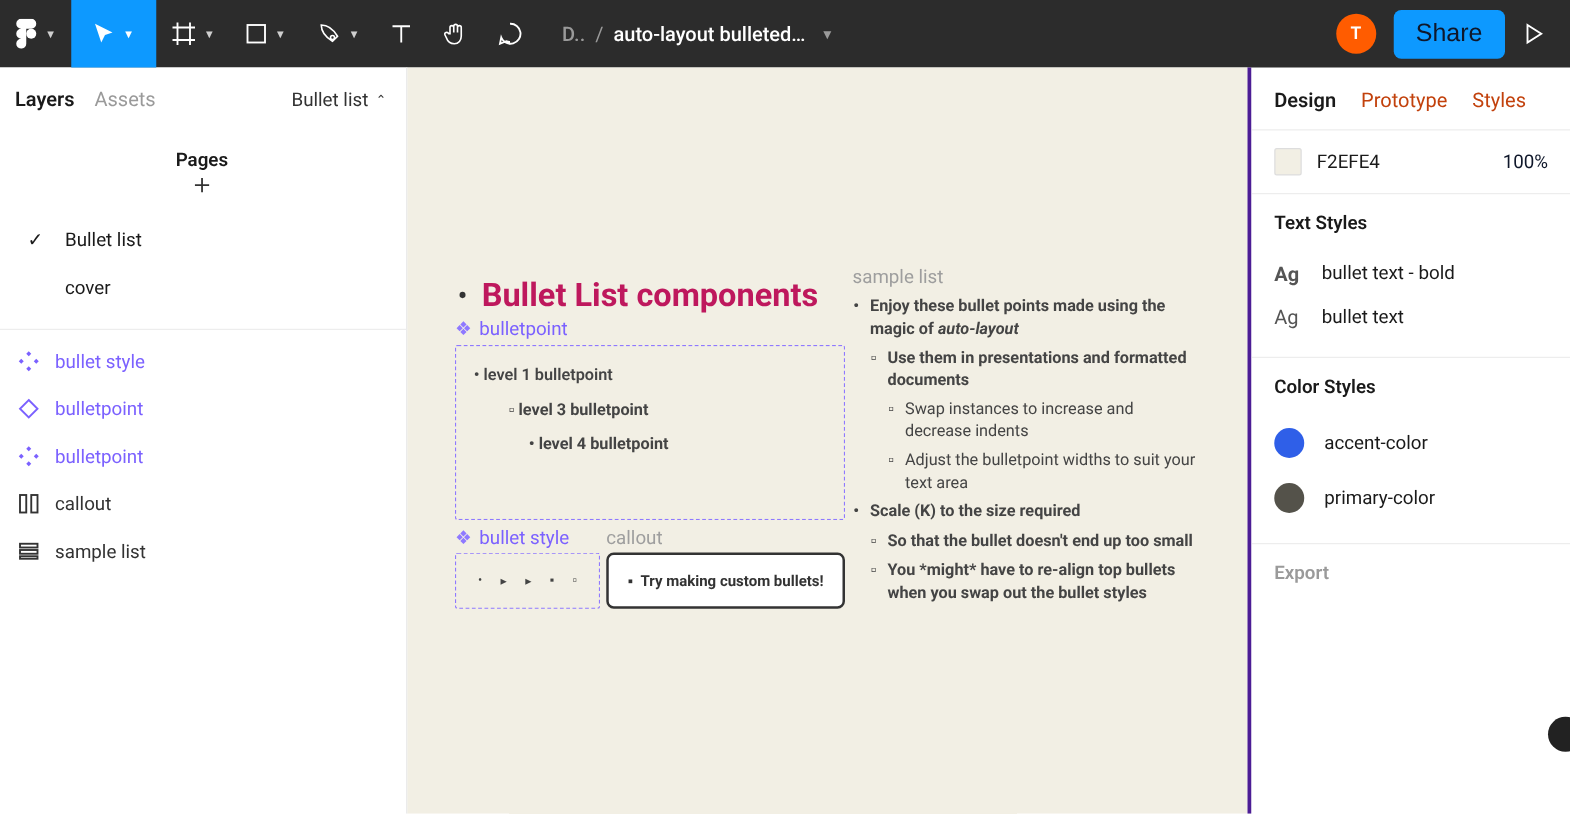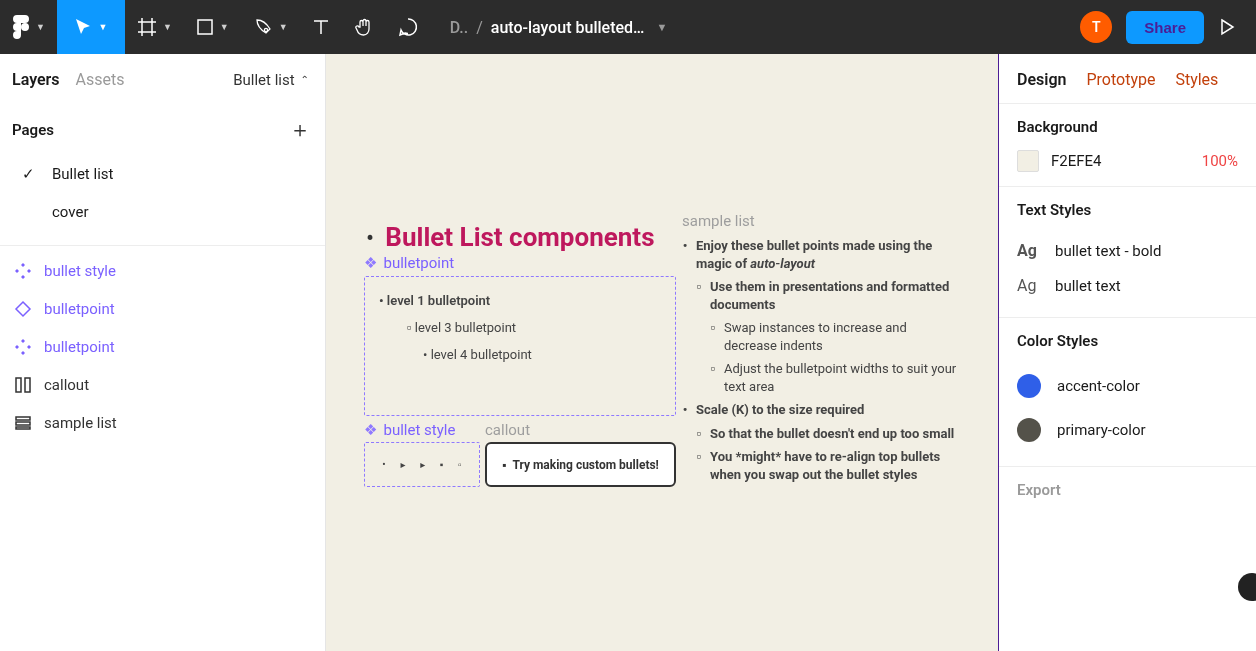--- a/index.html
+++ b/index.html
@@ -42,48 +42,48 @@
   .doc-title .bc2 { color: #9a9a9a; }
   .doc-title .fname { color: #fff; font-weight: 500; }
   .doc-title .drop { font-size: 11px; color: #9a9a9a; margin-left: 4px;}
   .tb-right { display: flex; align-items: center; gap: 14px; padding: 0 20px 0 10px; }
   .avatar {
     width: 32px; height: 32px; border-radius: 50%;
     background: #ff5c00; display:flex; align-items:center; justify-content:center;
     color:#fff; font-weight:600; font-size:14px;
   }
   .share-btn {
-    background:#0d99ff; color:#4c1d95; border:none; border-radius:6px;
-    padding: 8px 18px; font-size:15px; font-weight:700; cursor:pointer;
+    background:#0d99ff; color:#0f172a; border:none; border-radius:6px;
+    padding: 8px 18px; font-size:20px; font-weight:400; cursor:pointer;
   }
   .play-btn svg { color:#fff; }
 
   
   .layout { display:flex; height: calc(651px - 54px); }
   .left-panel { width: 326px; border-right:1px solid #e5e5e5; background:#fff; }
   .canvas { flex:1; background:#F2EFE4; position:relative; overflow:hidden; }
-  .right-panel { width: 258px; border-left:1px solid #4c1d95; background:#fff; overflow:auto; position:relative;}
+  .right-panel { width: 258px; border-left:3px solid #4c1d95; background:#fff; overflow:auto; position:relative;}
 
   
   .lp-tabs {
     display:flex; align-items:center; justify-content:space-between;
     padding: 16px 16px 10px 12px;
     border-bottom: 0;
   }
   .lp-tabs .tabs { display:flex; gap:16px; font-size:16px; }
   .lp-tabs .tabs span { cursor:pointer; }
   .lp-tabs .active { font-weight:600; color:#1a1a1a; }
   .lp-tabs .inactive { color:#9a9a9a; }
   .lp-pageind { font-size:15px; color:#333; display:flex; align-items:center; gap:6px;}
   .lp-pageind .caret { font-size:10px; }
 
   .lp-section-head {
     display:flex; align-items:center; justify-content:space-between;
     padding: 20px 14px 10px 12px;
-    font-size:15px; font-weight:600;
+    font-size:15px; font-weight:600;flex-direction:column;
   }
   .plus-btn { font-size:22px; font-weight:300; color:#333; cursor:pointer; line-height:1;}
   .page-list { padding: 4px 0 14px 0; border-bottom:1px solid #ededed;}
   .page-item {
     display:flex; align-items:center; gap:14px;
     padding: 10px 14px 10px 22px;
     font-size:15px;
     cursor:pointer;
   }
   .page-item .check { width:16px; display:inline-block;}
@@ -103,22 +103,22 @@
     display:flex; gap:20px; padding: 16px 18px 14px 18px;
     font-size:16px;
   }
   .rp-tabs .active { font-weight:600; }
   .rp-tabs .inactive { color:#c2410c; }
   .rp-section { padding: 14px 18px; border-top:1px solid #ededed;}
   .rp-section:first-of-type{ border-top:none;}
   .rp-sec-title { font-size:15px; font-weight:600; margin-bottom:14px; }
   .bg-row { display:flex; align-items:center; gap:12px; font-size:15px;}
   .swatch { width:22px; height:22px; border-radius:2px; border:1px solid #ddd; background:#F2EFE4;}
-  .bg-row .opacity { margin-left:auto; color:#ef4444;}
-  .ts-row { display:flex; align-items:flex-end; gap:14px; padding:8px 0; font-size:15px; cursor:pointer;}
+  .bg-row .opacity { margin-left:auto; color:#0f172a;}
+  .ts-row { display:flex; align-items:flex-start; gap:14px; padding:8px 0; font-size:15px; cursor:pointer;}
   .ts-row .ag { font-weight:700; font-size:16px; width:24px; color:#555;}
   .cs-row { display:flex; align-items:center; gap:16px; padding:10px 0; font-size:15px; cursor:pointer;}
   .cs-circle { width:24px; height:24px; border-radius:50%; }
   .export-sec { color:#9a9a9a; font-weight:600; font-size:15px;}
   .cv-heading-wrap { position:absolute; left:40px; top:168px; }
   .cv-heading-wrap .dot { font-size:24px; line-height:1; color:#333; margin-right:8px;}
   .cv-heading-wrap .h { font-size:26px; font-weight:700; color:#be185d;}
   .cv-label {
     position:absolute; font-size:15px; color:#7b61ff;
     display:flex; align-items:center; gap:6px;
@@ -130,22 +130,22 @@
     border:1.5px dashed #8f79ff;
     border-radius:2px;
     position:absolute;
   }
   .levels-box {
     left:38px; top:222px; width:312px; height:140px; padding:10px 14px;
   }
   .levels-box .lv { padding:6px 0; font-size:13px; font-weight:600; color:#444;}
   .levels-box .lv1{ padding-left:0;}
   .levels-box .lv2{ padding-left:14px;}
-  .levels-box .lv3{ padding-left:28px; font-weight:400;}
-  .levels-box .lv4{ padding-left:44px; font-weight:400;}
+  .levels-box .lv3{ padding-left:28px; font-weight:700;}
+  .levels-box .lv4{ padding-left:44px; font-weight:700;}
   .bullet-style-box {
     left:38px; top:388px; width:116px; height:45px;
     display:flex; align-items:center; justify-content:space-around;
     padding:0 10px;
   }
   .bullet-style-box span { color:#444; font-size:10px;}
   .callout-box {
     position:absolute;
     left:159px; top:388px; width:191px; height:45px;
     border:2px solid #333; border-radius:6px; background:#fff;
@@ -388,21 +388,20 @@
   </div>
 
   <div class="right-panel">
     <div class="rp-tabs">
       <span class="active">Design</span>
       <span class="inactive">Prototype</span>
       <span class="inactive">Styles</span>
     </div>
 
     <div class="rp-section">
-      <div class="rp-sec-title">Background</div>
       <div class="bg-row">
         <div class="swatch"></div>
         <span>F2EFE4</span>
         <span class="opacity">100%</span>
       </div>
     </div>
 
     <div class="rp-section">
       <div class="rp-sec-title">Text Styles</div>
       <div class="ts-row">

